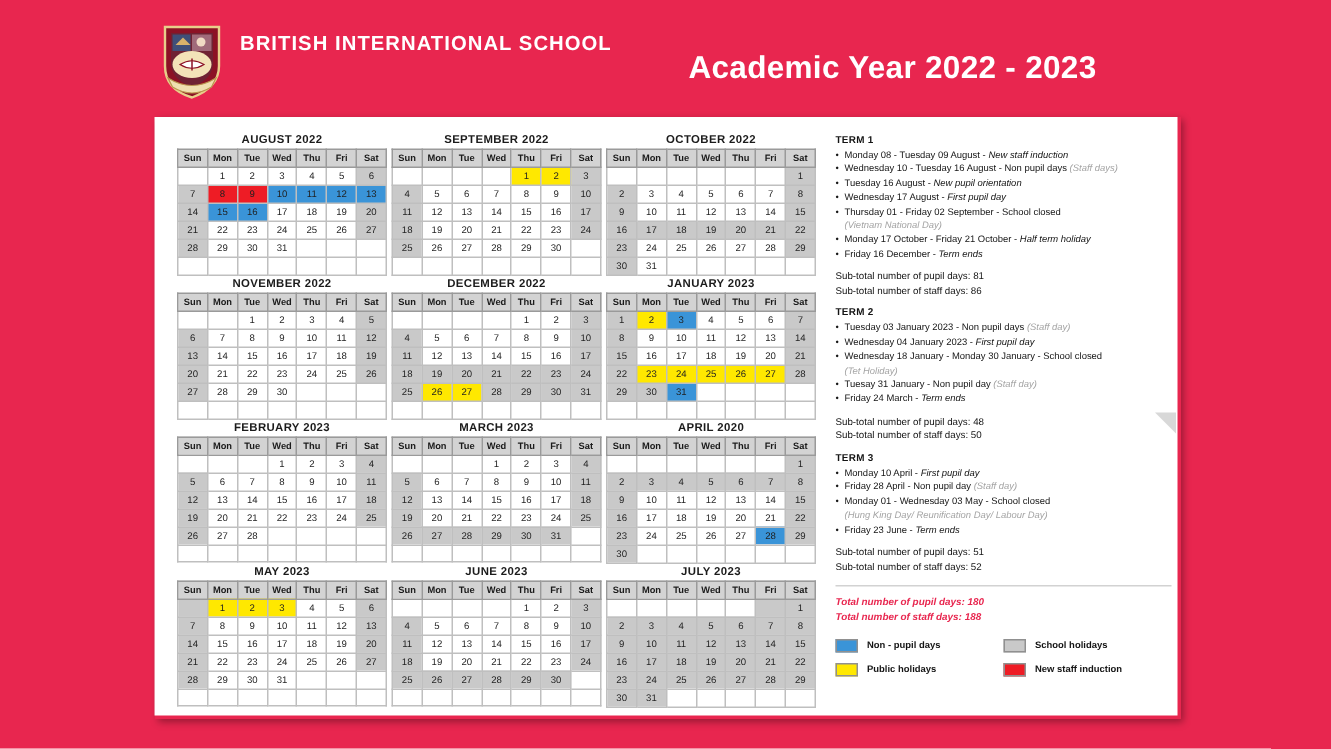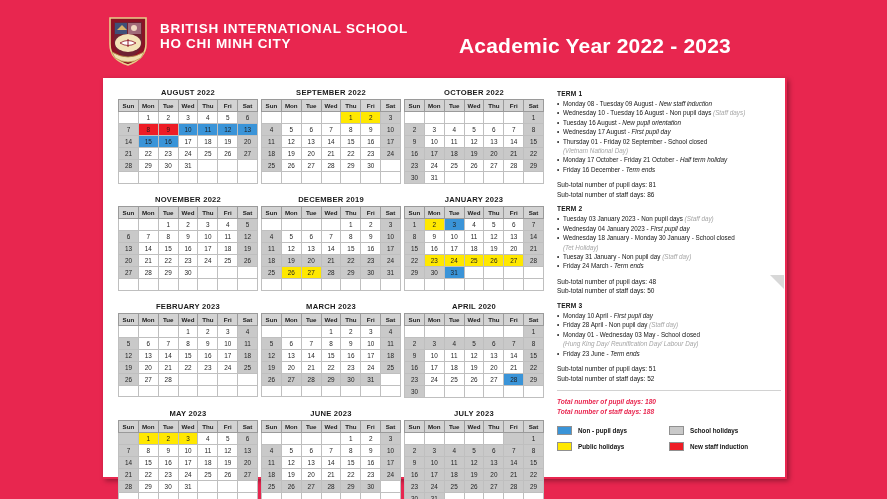--- a/index.html
+++ b/index.html
@@ -87,21 +87,21 @@
   .cal-area {
     position: absolute;
     left: 118px; top: 88px;
     width: 430px;
     height: 382px;
   }
   .cal-row { display: flex; }
   .month {
     width: 140px;
     margin-right: 3px;
-    margin-bottom: 11px;
+    margin-bottom: 0;
   }
   .month:last-child { margin-right: 0; }
   .month-title {
     text-align: center;
     font-size: 7.6px;
     font-weight: bold;
     color: #1b1b1b;
     letter-spacing: 0.25px;
     padding-bottom: 2px;
   }
@@ -240,21 +240,20 @@
       <circle cx="28" cy="12" r="3" fill="#f0d9c4"></circle>
       <path d="M11 14 l5 -5 l5 5 z" fill="#d8b26a"></path>
       <ellipse cx="22" cy="27" rx="13" ry="9" fill="#f3e3b8"></ellipse>
       <path d="M14 27 q8 -5 16 0 q-8 5 -16 0 z" fill="#ffffff" stroke="#8c1225" stroke-width="0.8"></path>
       <path d="M22 23 v8" stroke="#8c1225" stroke-width="1"></path>
       <path d="M6 36 q16 10 32 0 l-3 6 q-13 8 -26 0 z" fill="#f0e0b0" stroke="#b9954e" stroke-width="0.8"></path>
     </svg>
 
     <div class="brand">
       <div class="brand-line1">BRITISH INTERNATIONAL SCHOOL</div>
-      <div class="brand-line2">HO CHI MINH CITY</div>
     </div>
 
     <div class="title-main">Academic Year 2022 - 2023</div>
   </div>
 
   <div class="white-sheet"></div>
   <div class="sheet-shadow"></div>
   <div class="corner-fold"></div>
 
   <div class="cal-area" id="cal-area">
@@ -543,21 +542,21 @@
                 <td class="empty"></td>
                 <td class="empty"></td>
                 <td class="empty"></td>
                 <td class="empty"></td>
                 <td class="empty"></td>
               </tr>
             </tbody>
           </table>
         </div>
         <div class="month">
-          <div class="month-title">DECEMBER 2019</div>
+          <div class="month-title">DECEMBER 2022</div>
           <table class="cal">
             <thead>
               <tr>
                 <th>Sun</th>
                 <th>Mon</th>
                 <th>Tue</th>
                 <th>Wed</th>
                 <th>Thu</th>
                 <th>Fri</th>
                 <th>Sat</th>

